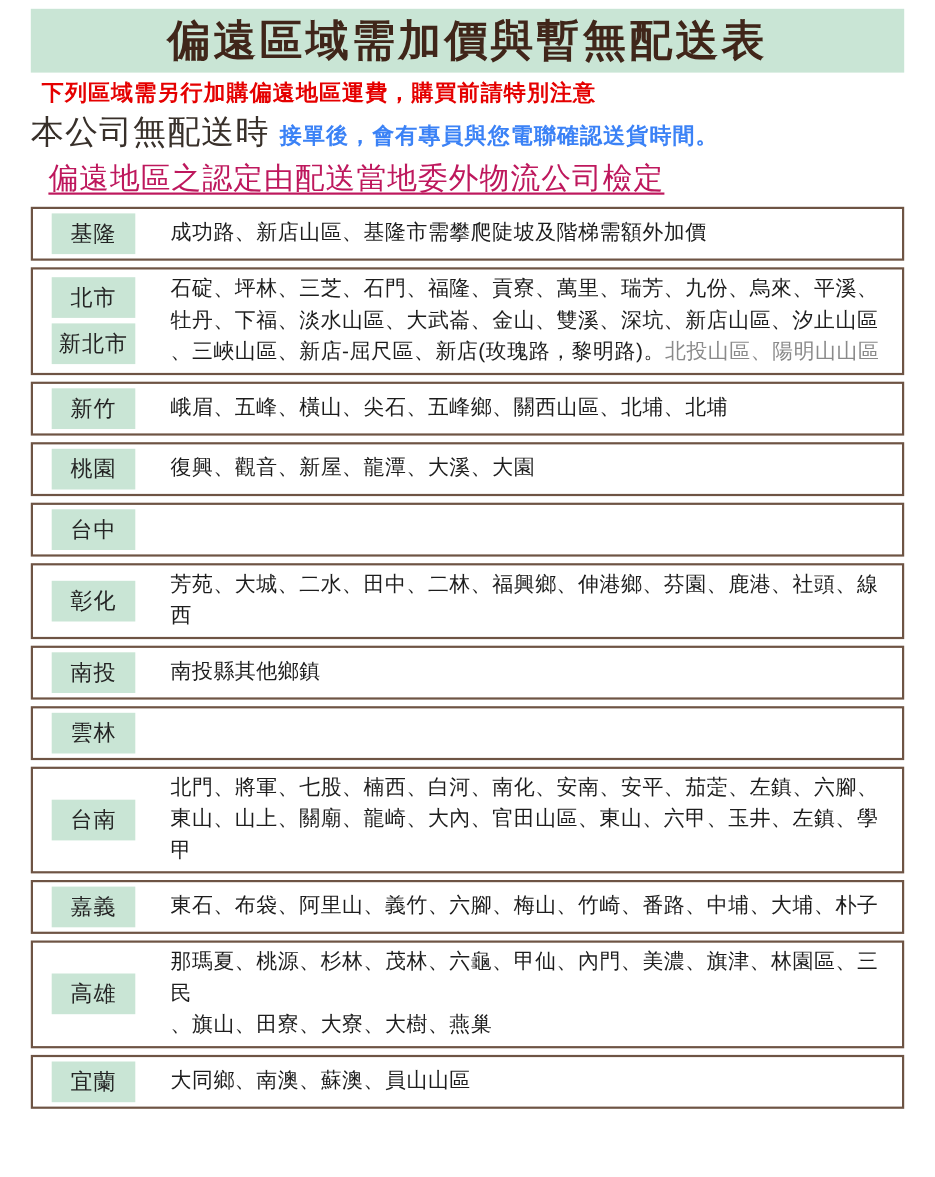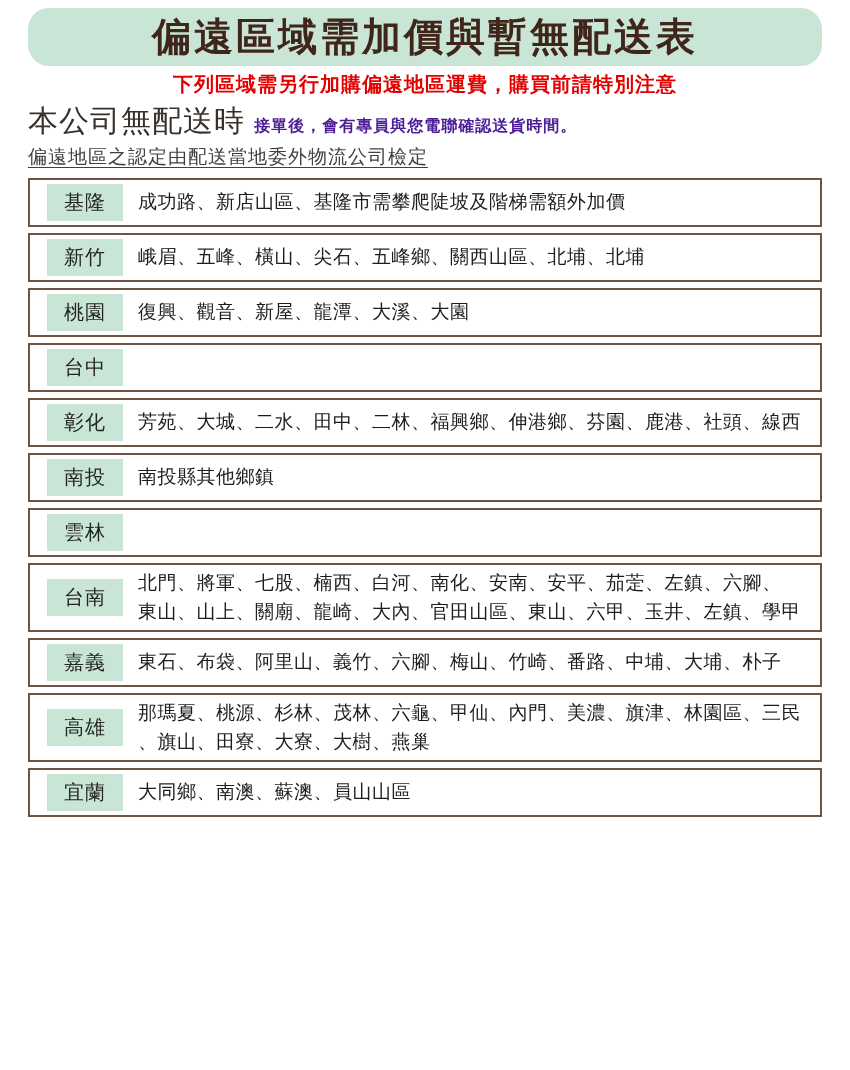--- a/index.html
+++ b/index.html
@@ -7,54 +7,53 @@
     width:850px;height:1070px;overflow:hidden;
     font-family:"Liberation Sans","DejaVu Sans",sans-serif;
     color:#1d1d1d;
   }
   .page{padding:8px 28px 0 28px;box-sizing:border-box;width:850px;}
 
   
   .title-bar{
     background:#c9e5d5;height:58px;
     display:flex;align-items:center;justify-content:center;
-    font-size:39px;font-weight:bold;letter-spacing:3px;color:#40261a;border-radius:21px;
+    font-size:39px;font-weight:bold;letter-spacing:3px;color:#40261a;
   }
 
   
   .warning-red{
-    margin:5px 0 1px 0;font-size:20px;font-weight:bold;color:#e50000;
+    margin:5px 0 1px 10px;font-size:20px;font-weight:bold;color:#e50000;
     letter-spacing:1px;
-    text-align:center;
   }
   .policy{
     font-size:30px;color:#38302a;line-height:1.47;font-weight:500;
     letter-spacing:1px;
   }
   .policy .red-inline{
-    font-size:16px;font-weight:bold;color:#4c1d95;letter-spacing:1px;
+    font-size:20px;font-weight:bold;color:#3b82f6;letter-spacing:1px;
   }
   .determination{
-    font-size:19px;color:#404040;font-weight:500;
+    font-size:27px;color:#be185d;font-weight:500;
     text-decoration:underline;text-underline-offset:4px;
-    margin:1px 0 8px 0;letter-spacing:1px;
+    margin:1px 0 8px 16px;letter-spacing:1px;
   }
 
   
   .rows{display:block;}
   .row{
     display:flex;align-items:center;
     border:2px solid #6e5444;
     margin-bottom:6px;
     padding:4px 10px 4px 17px;
     min-height:32px;
     background:#ffffff;
   }
   .label-col{
-    width:76px;flex:none;margin-right:15px;
+    width:76px;flex:none;margin-right:32px;
     display:flex;flex-direction:column;gap:5px;
   }
   .region-label{
     background:#c9e5d5;text-align:center;
     font-size:20px;color:#242424;padding:5px 1px;
     letter-spacing:1px;
   }
   .row-text{
     font-size:19px;line-height:1.5;color:#1d1d1d;
     white-space:pre-line;letter-spacing:0.5px;
@@ -83,20 +82,29 @@
 
   <div class="rows">
 
     <div class="row">
       <div class="label-col">
         <div class="region-label">基隆</div>
       </div>
       <div class="row-text">成功路、新店山區、基隆市需攀爬陡坡及階梯需額外加價</div>
     </div>
 
+    <div class="row">
+      <div class="label-col">
+        <div class="region-label">北市</div>
+        <div class="region-label">新北市</div>
+      </div>
+      <div class="row-text"><span>石碇、坪林、三芝、石門、福隆、貢寮、萬里、瑞芳、九份、烏來、平溪、
+牡丹、下福、淡水山區、大武崙、金山、雙溪、深坑、新店山區、汐止山區
+、三峽山區、新店-屈尺區、新店(玫瑰路，黎明路)。</span><span class="muted">北投山區、陽明山山區</span></div>
+    </div>
 
     <div class="row">
       <div class="label-col">
         <div class="region-label">新竹</div>
       </div>
       <div class="row-text">峨眉、五峰、橫山、尖石、五峰鄉、關西山區、北埔、北埔</div>
     </div>
 
     <div class="row">
       <div class="label-col">

